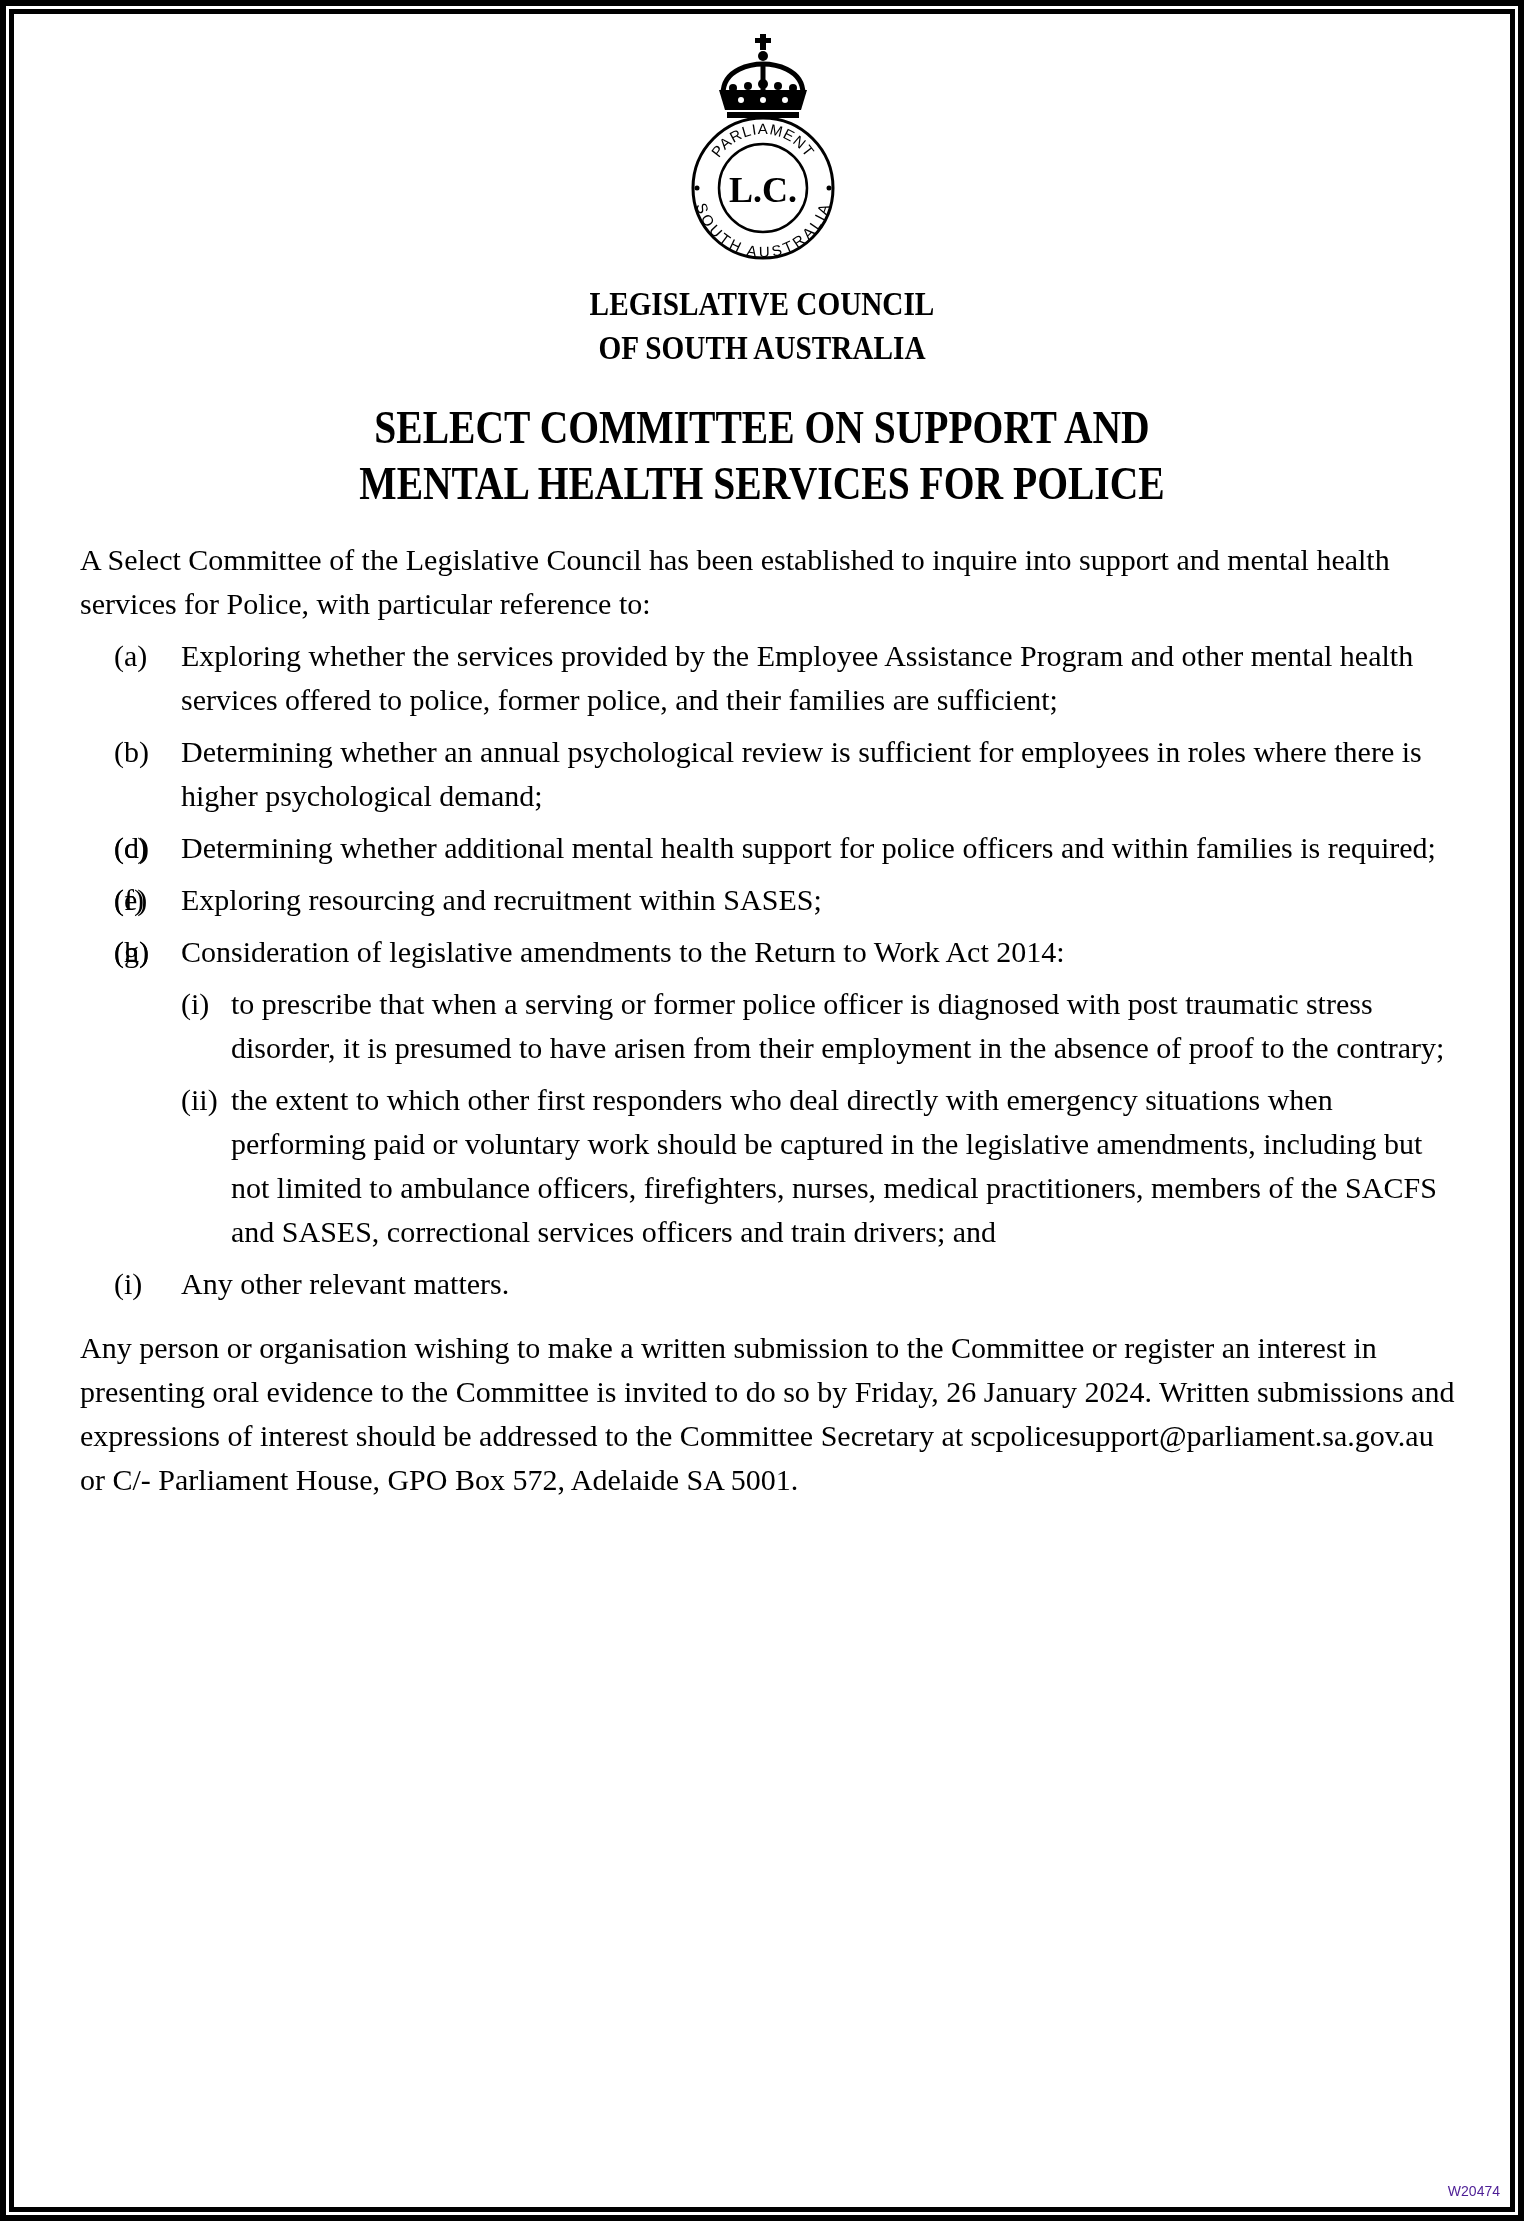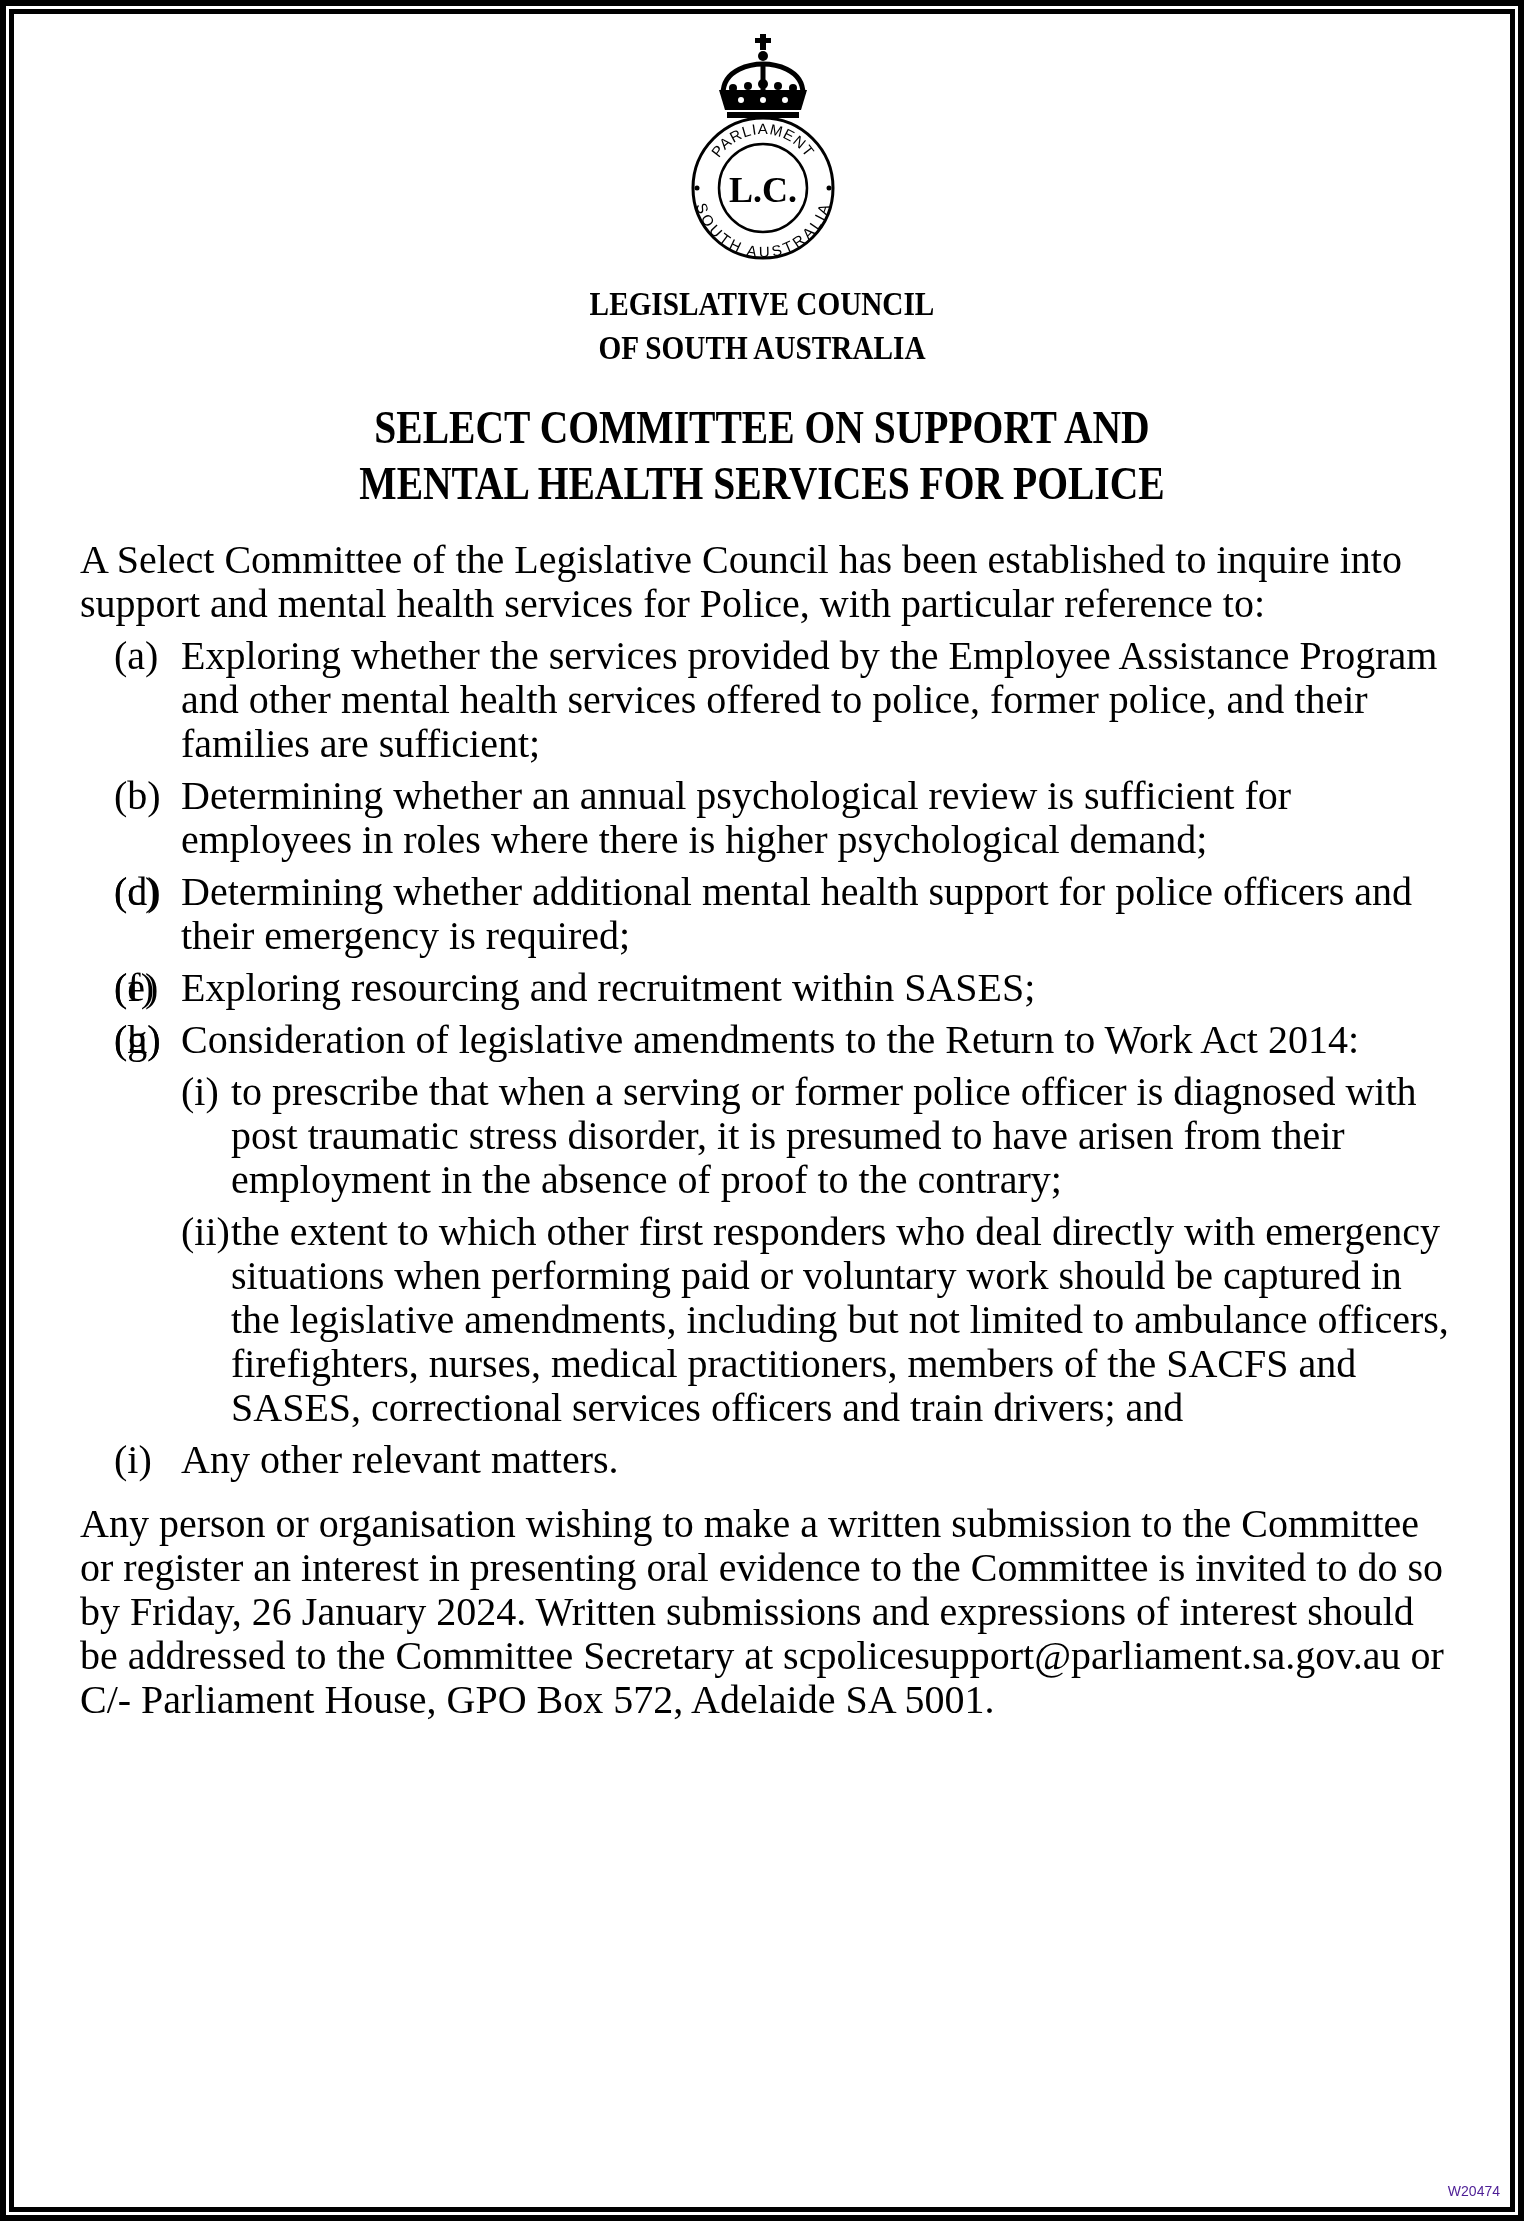--- a/index.html
+++ b/index.html
@@ -10,21 +10,21 @@
   .frame-inner { position:absolute; left:9px; top:9px; right:9px; bottom:9px;
          border:5px solid #000; }
   .logo { position:absolute; left:683px; top:28px; width:160px; height:232px; }
   .head1 { position:absolute; left:0; width:1524px; text-align:center;
          font-weight:bold; font-size:34px; line-height:44px; top:282px;
          transform:scaleX(0.86); transform-origin:center; letter-spacing:0px; }
   .head2 { position:absolute; left:0; width:1524px; text-align:center;
          font-weight:bold; font-size:46px; line-height:56px; top:400px;
          transform:scaleX(0.86); transform-origin:center; }
   .body { position:absolute; left:80px; top:538px; width:1380px;
-         font-size:40px; line-height:44px; }
+         font-size:30px; line-height:44px; }
   .body p { margin:0; }
   .intro { margin-bottom:8px !important; }
   .item { position:relative; padding-left:101px; margin-bottom:8px; }
   .item .lbl { position:absolute; left:34px; top:0; }
   .sub { position:relative; padding-left:151px; margin-bottom:8px; }
   .sub .lbl { position:absolute; left:101px; top:0; }
   .sub.subii { padding-left:151px; }
   .para { margin-top:20px !important; }
   .para2 { margin-top:16px !important; }
   .ref { position:absolute; right:24px; bottom:22px; font-family:"Liberation Sans","DejaVu Sans",sans-serif;
@@ -94,21 +94,21 @@
   </div>
   <div class="item">
     <span class="lbl">(b)</span>
     <span>Determining whether an annual psychological review is sufficient for employees in roles where there is higher psychological demand;</span>
   </div>
   <div class="item">
     <span class="lbl">(c)</span>
   </div>
   <div class="item">
     <span class="lbl">(d)</span>
-    <span>Determining whether additional mental health support for police officers and their emergency is required;</span>
+    <span>Determining whether additional mental health support for police officers and within families is required;</span>
   </div>
   <div class="item">
     <span class="lbl">(e)</span>
   </div>
   <div class="item">
     <span class="lbl">(f)</span>
     <span>Exploring resourcing and recruitment within SASES;</span>
   </div>
   <div class="item">
     <span class="lbl">(g)</span>

